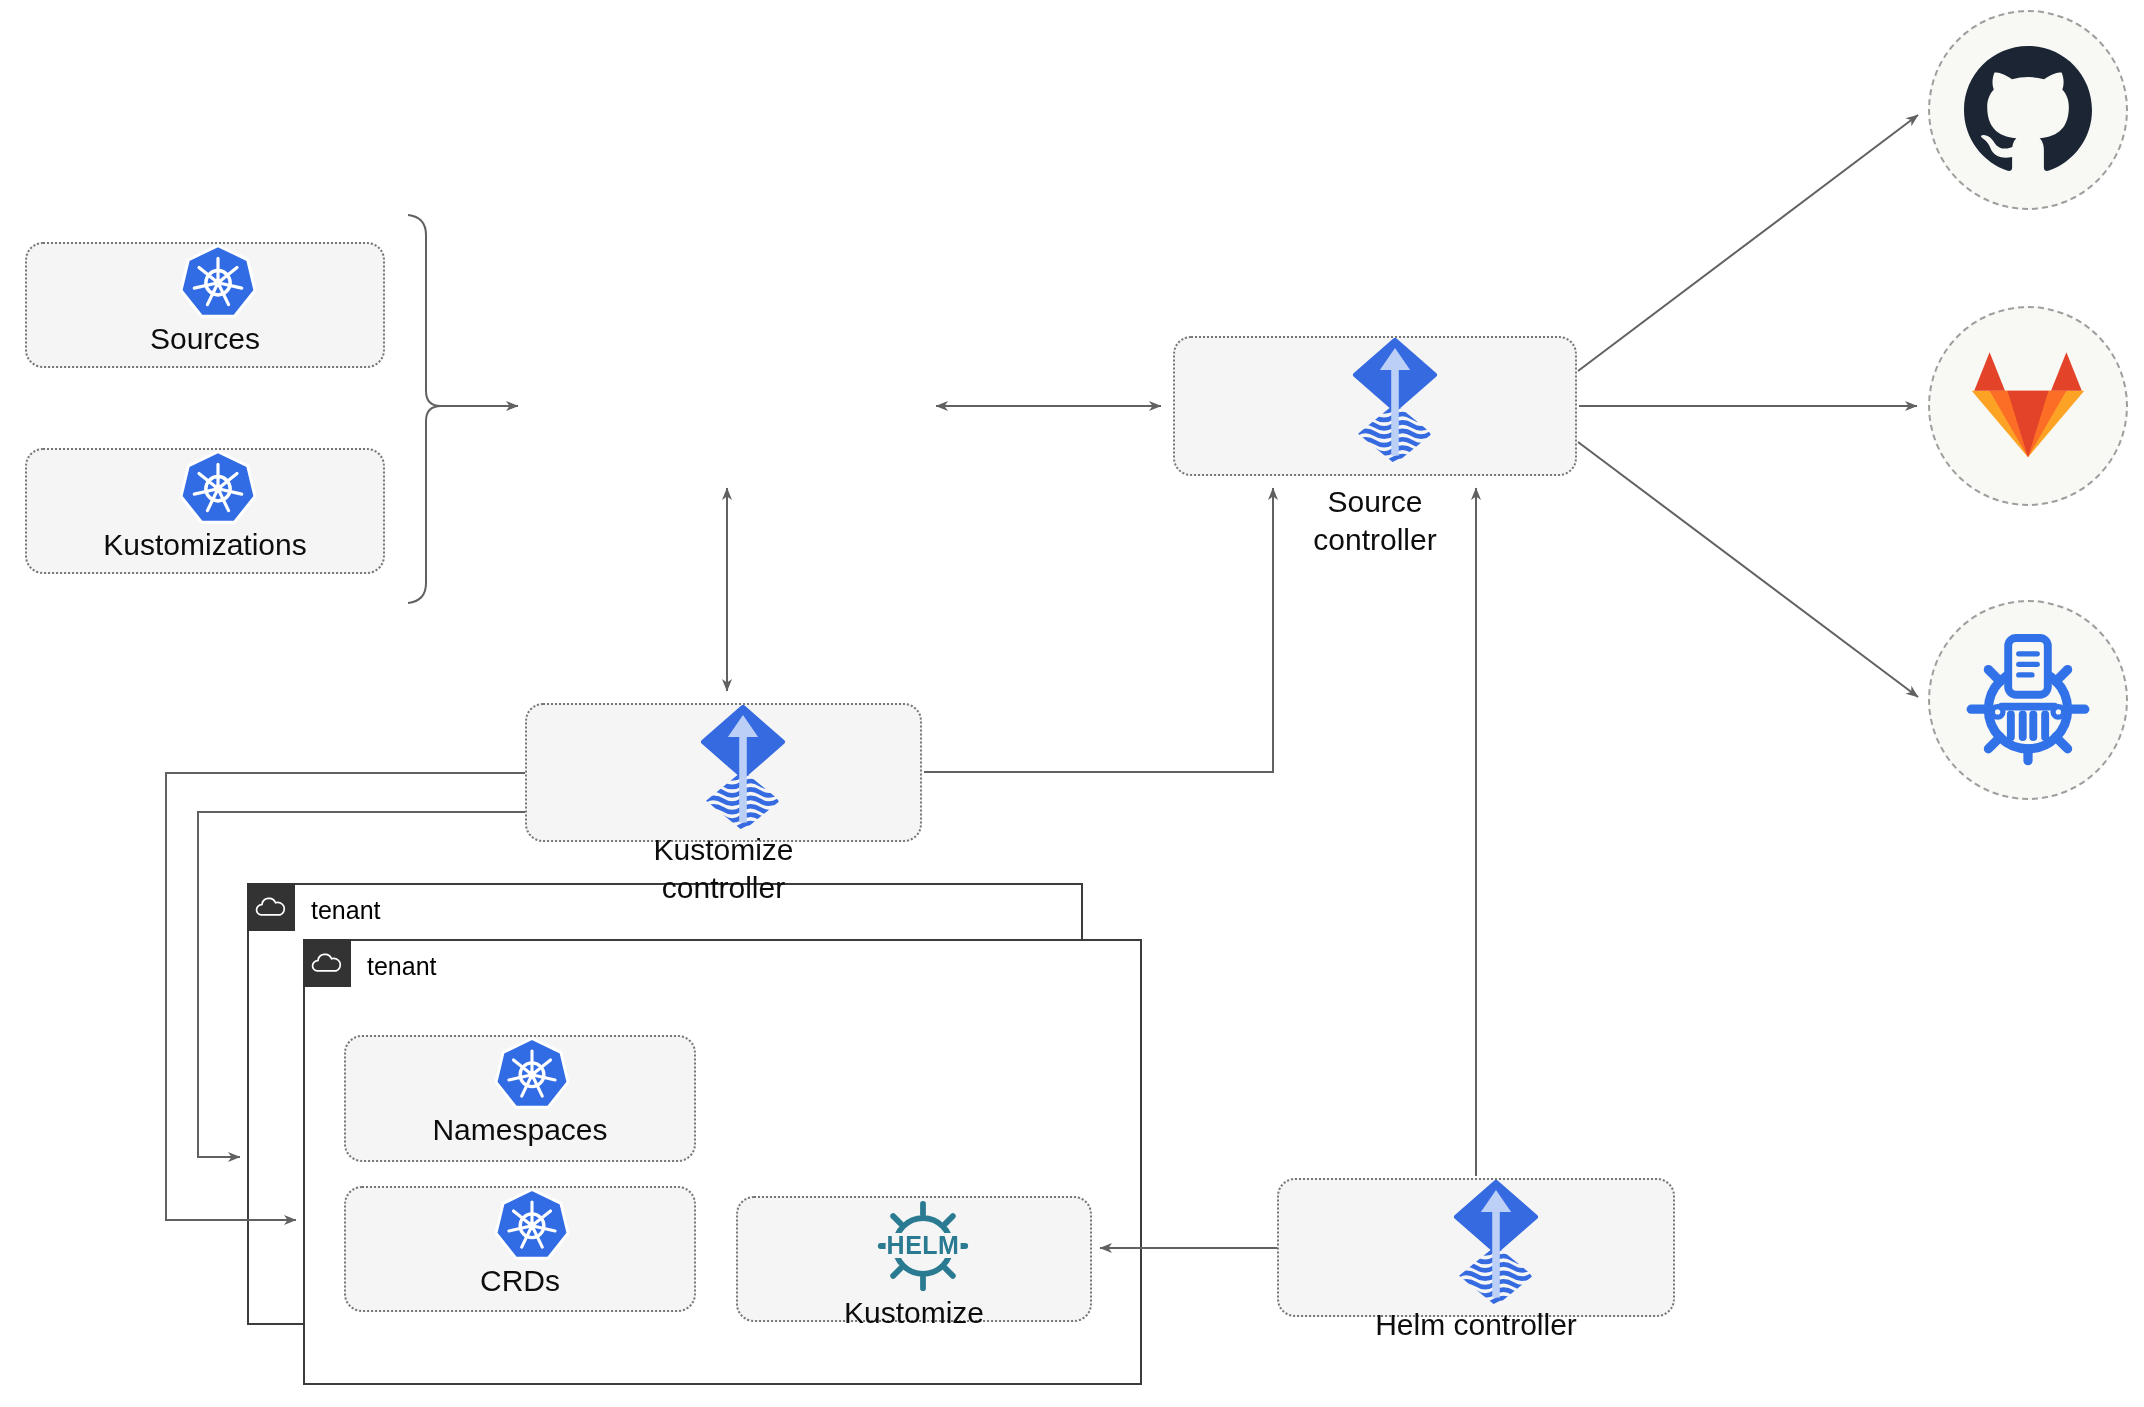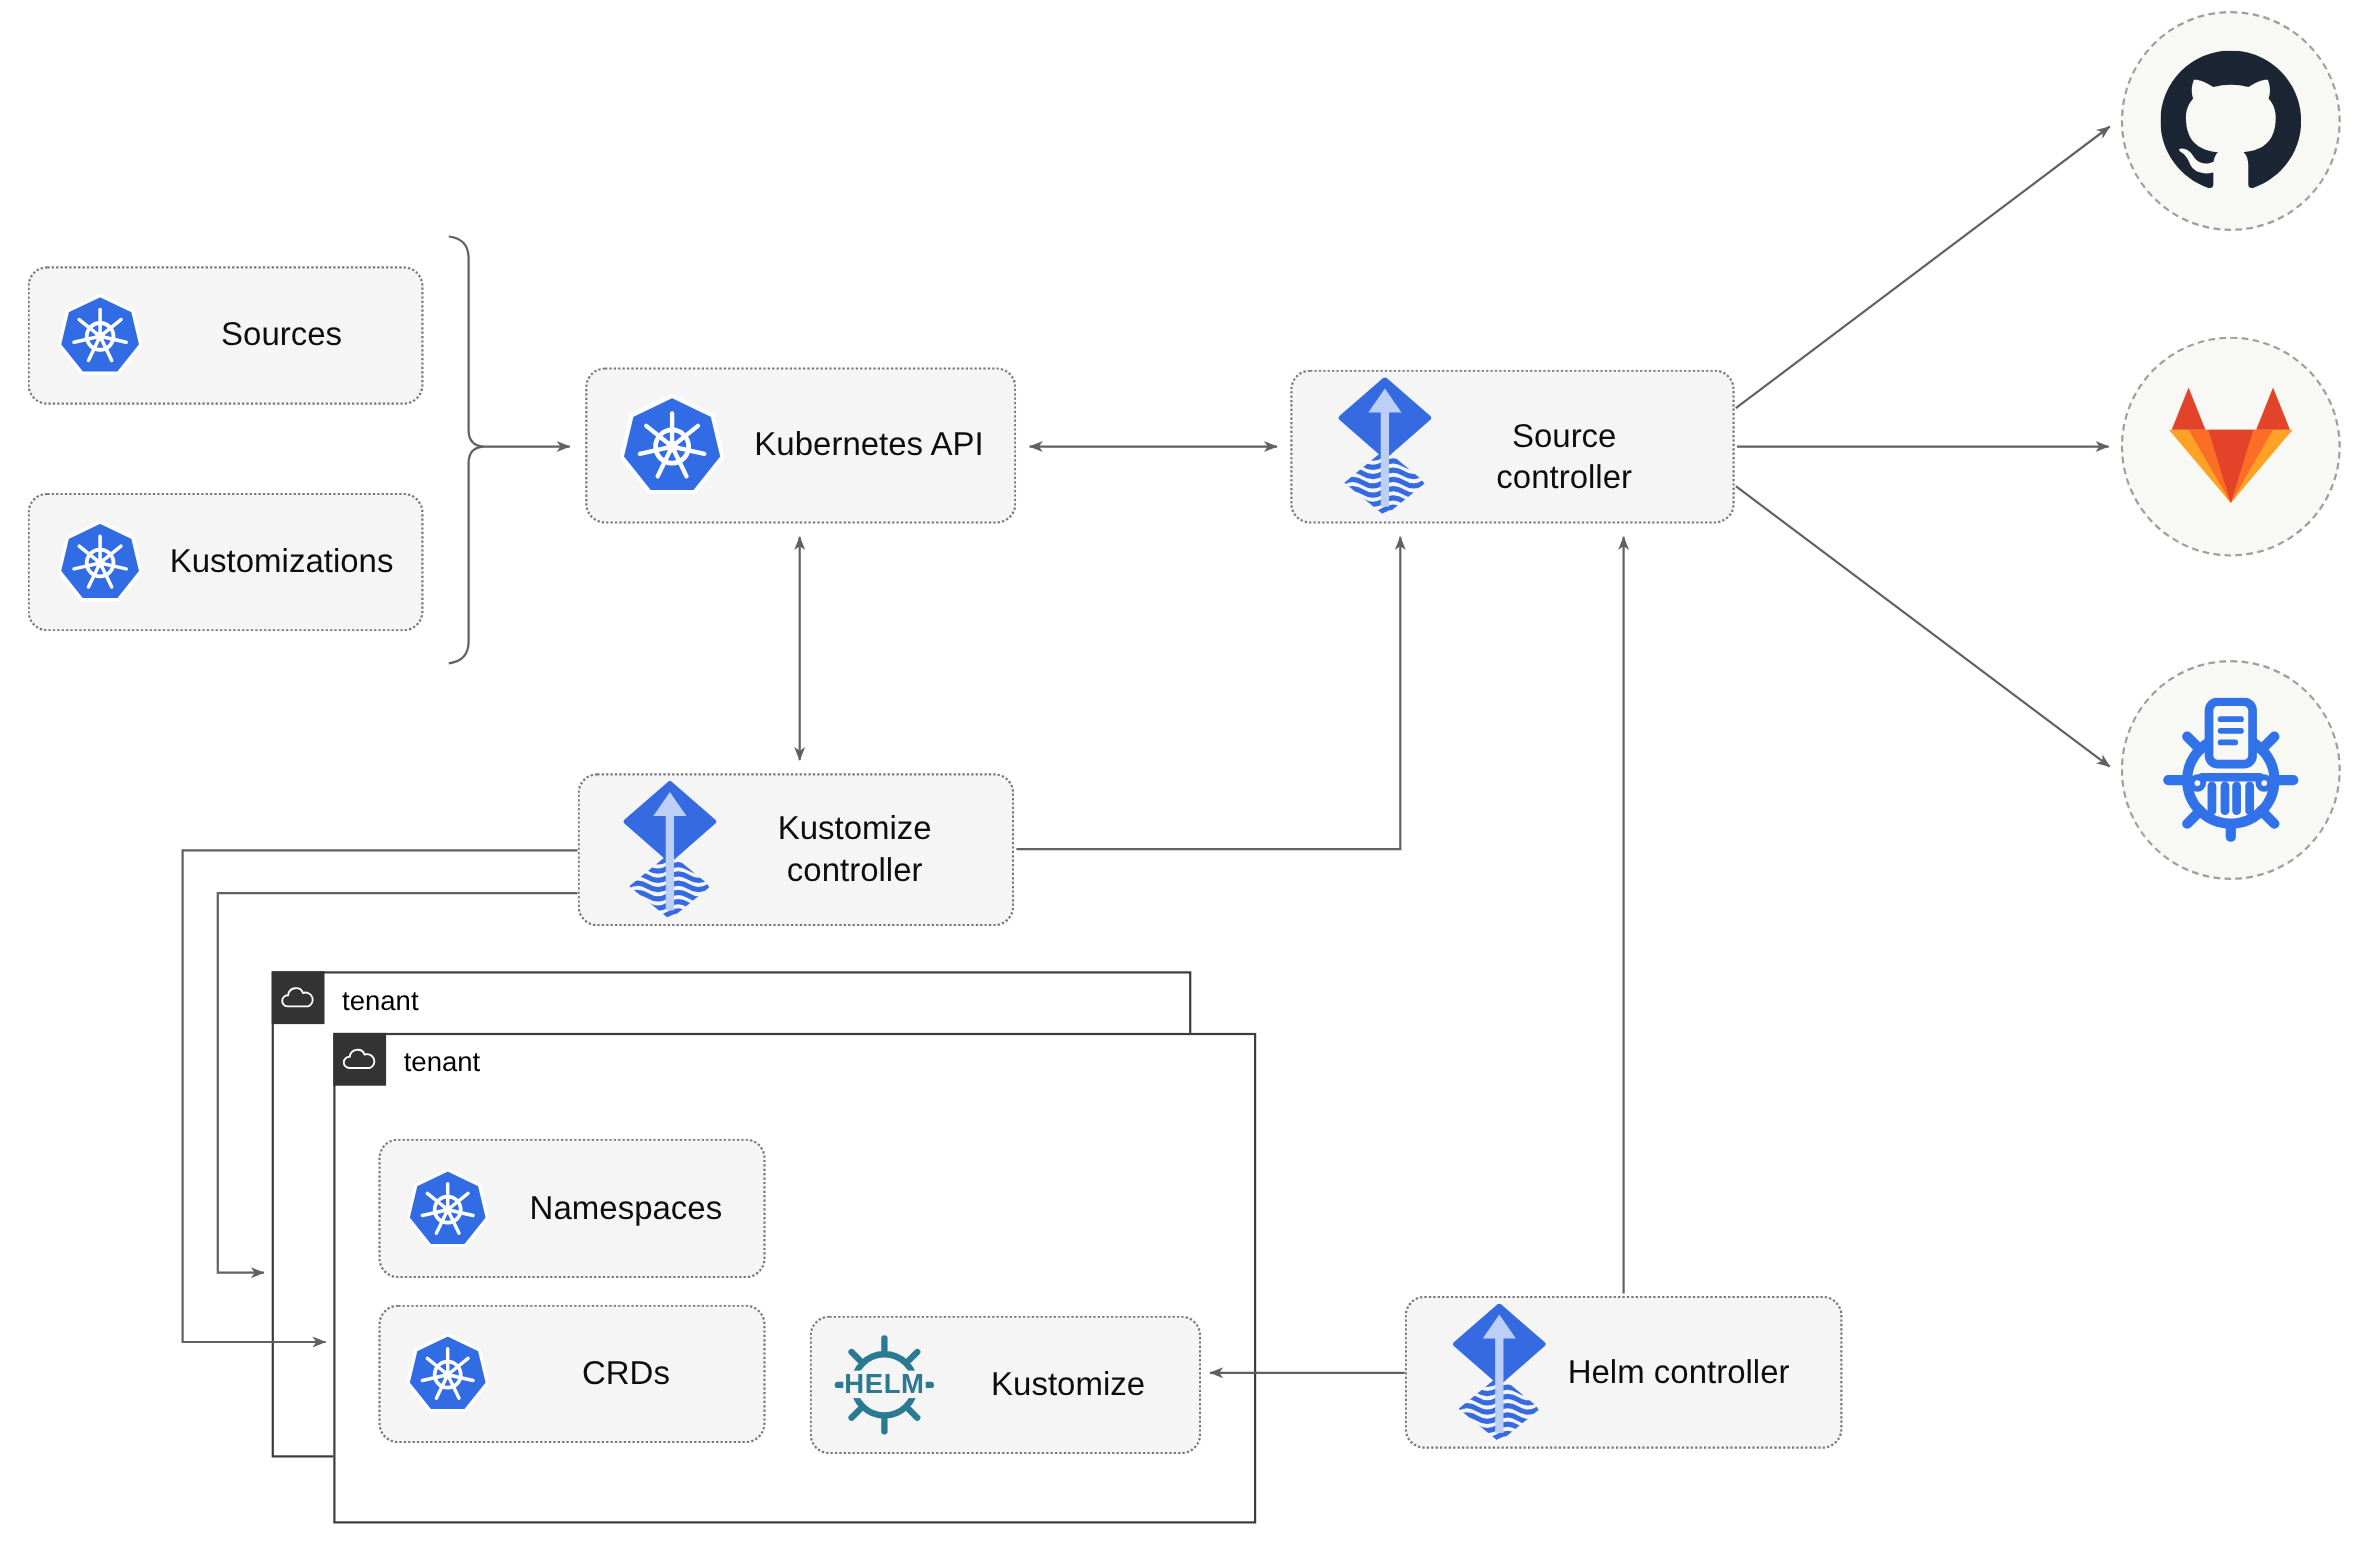--- a/index.html
+++ b/index.html
@@ -1,21 +1,21 @@
 <!DOCTYPE html>
 <html><head>
 <meta charset="utf-8">
 <style>
   html,body{margin:0;padding:0;background:#ffffff;}
   body{width:2144px;height:1407px;position:relative;font-family:"Liberation Sans","DejaVu Sans",sans-serif;color:#111;}
   #canvas{position:absolute;inset:0;width:2144px;height:1407px;overflow:hidden;}
 
   
   .node{position:absolute;background:#f5f5f5;border:2px dotted #767676;border-radius:18px;
-        display:flex;align-items:center;z-index:3;box-sizing:border-box;}
+        display:flex;align-items:center;z-index:3;box-sizing:border-box;flex-direction:column;}
   .node .nicon{flex:0 0 auto;display:flex;align-items:center;justify-content:center;}
   .node .nlabel{flex:1 1 auto;text-align:center;font-size:30px;line-height:1.25;color:#0d0d0d;padding:0 14px;}
 
   
   .endpoint{position:absolute;width:200px;height:200px;border-radius:50%;
             border:2px dashed #9e9e9e;background:#f8f8f4;display:flex;align-items:center;
             justify-content:center;z-index:3;box-sizing:border-box;}
 
   
   .tenant{position:absolute;background:#ffffff;border:2px solid #3c3c3c;box-sizing:border-box;}
@@ -165,28 +165,20 @@
 
   <div class="node" style="left:25px;top:448px;width:360px;height:126px;">
     <span class="nicon" style="margin-left:26px;">
       <svg width="76" height="76">
           <use href="#sym-k8s"></use>
         </svg>
       </span>
     <span class="nlabel">Kustomizations</span>
   </div>
 
-  <div class="node" style="left:532px;top:334px;width:392px;height:142px;">
-    <span class="nicon" style="margin-left:30px;">
-      <svg width="94" height="94">
-          <use href="#sym-k8s"></use>
-        </svg>
-      </span>
-    <span class="nlabel">Kubernetes API</span>
-  </div>
 
   <div class="node" style="left:1173px;top:336px;width:404px;height:140px;">
     <span class="nicon" style="margin-left:40px;">
       <svg width="88" height="126">
           <use href="#sym-flux"></use>
         </svg>
       </span>
     <span class="nlabel" style="max-width:210px;margin-top:19px;">Source controller</span>
   </div>
 

